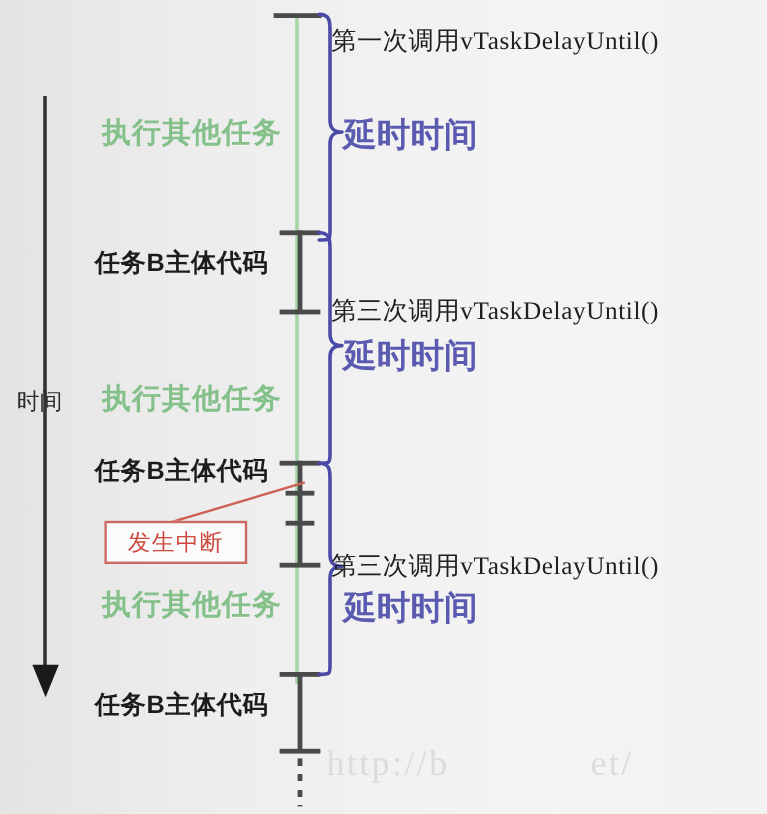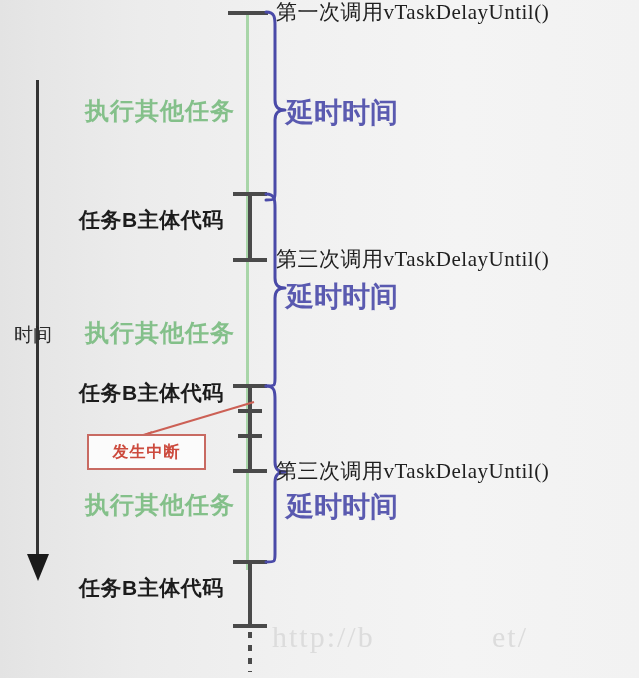--- a/index.html
+++ b/index.html
@@ -123,24 +123,24 @@
   
   .irq-box {
     position: absolute;
     border: 2px solid #c86a62;
     background: #fbfbfb;
     display: flex;
     align-items: center;
     justify-content: center;
   }
   .irq-text {
-    font-size: 16px;
+    font-size: 19px;
     color: #cc4a3d;
     font-family: "Liberation Sans", "DejaVu Sans", sans-serif;
-    font-weight: bold;
+    font-weight: normal;
     letter-spacing: 1px;
     white-space: nowrap;
   }
 </style>
 </head>
 <body>
 
 <div id="canvas">
 
   <div class="watermark" style="left:272px; top:620px;">http://b</div>
@@ -179,21 +179,21 @@
   <svg class="brace" style="left:262px; top:190px; width:26px; height:200px;" viewBox="0 0 26 200">
     <path d="M4,4 C13,4 13,10 13,18 L13,88 C13,95 16,98 23,98
              C16,98 13,101 13,108 L13,188 C13,196 13,196 4,196" fill="none" stroke="#4a4aa8" stroke-width="3" stroke-linecap="round" stroke-linejoin="round"></path>
   </svg>
 
   <svg class="brace" style="left:262px; top:382px; width:26px; height:184px;" viewBox="0 0 26 184">
     <path d="M4,4 C13,4 13,10 13,18 L13,80 C13,87 16,90 23,90
              C16,90 13,93 13,100 L13,172 C13,180 13,180 4,180" fill="none" stroke="#4a4aa8" stroke-width="3" stroke-linecap="round" stroke-linejoin="round"></path>
   </svg>
 
-  <div class="lbl lbl-call" style="left:276px; top:2px;">第一次调用vTaskDelayUntil()</div>
+  <div class="lbl lbl-call" style="left:276px; top:24px;">第一次调用vTaskDelayUntil()</div>
   <div class="lbl lbl-call" style="left:276px; top:249px;">第三次调用vTaskDelayUntil()</div>
   <div class="lbl lbl-call" style="left:276px; top:461px;">第三次调用vTaskDelayUntil()</div>
 
   <div class="lbl lbl-delay" style="left:286px; top:99px;">延时时间</div>
   <div class="lbl lbl-delay" style="left:286px; top:283px;">延时时间</div>
   <div class="lbl lbl-delay" style="left:286px; top:493px;">延时时间</div>
 
   <div class="lbl lbl-other" style="left:85px; top:99px;">执行其他任务</div>
   <div class="lbl lbl-other" style="left:85px; top:321px;">执行其他任务</div>
   <div class="lbl lbl-other" style="left:85px; top:493px;">执行其他任务</div>

